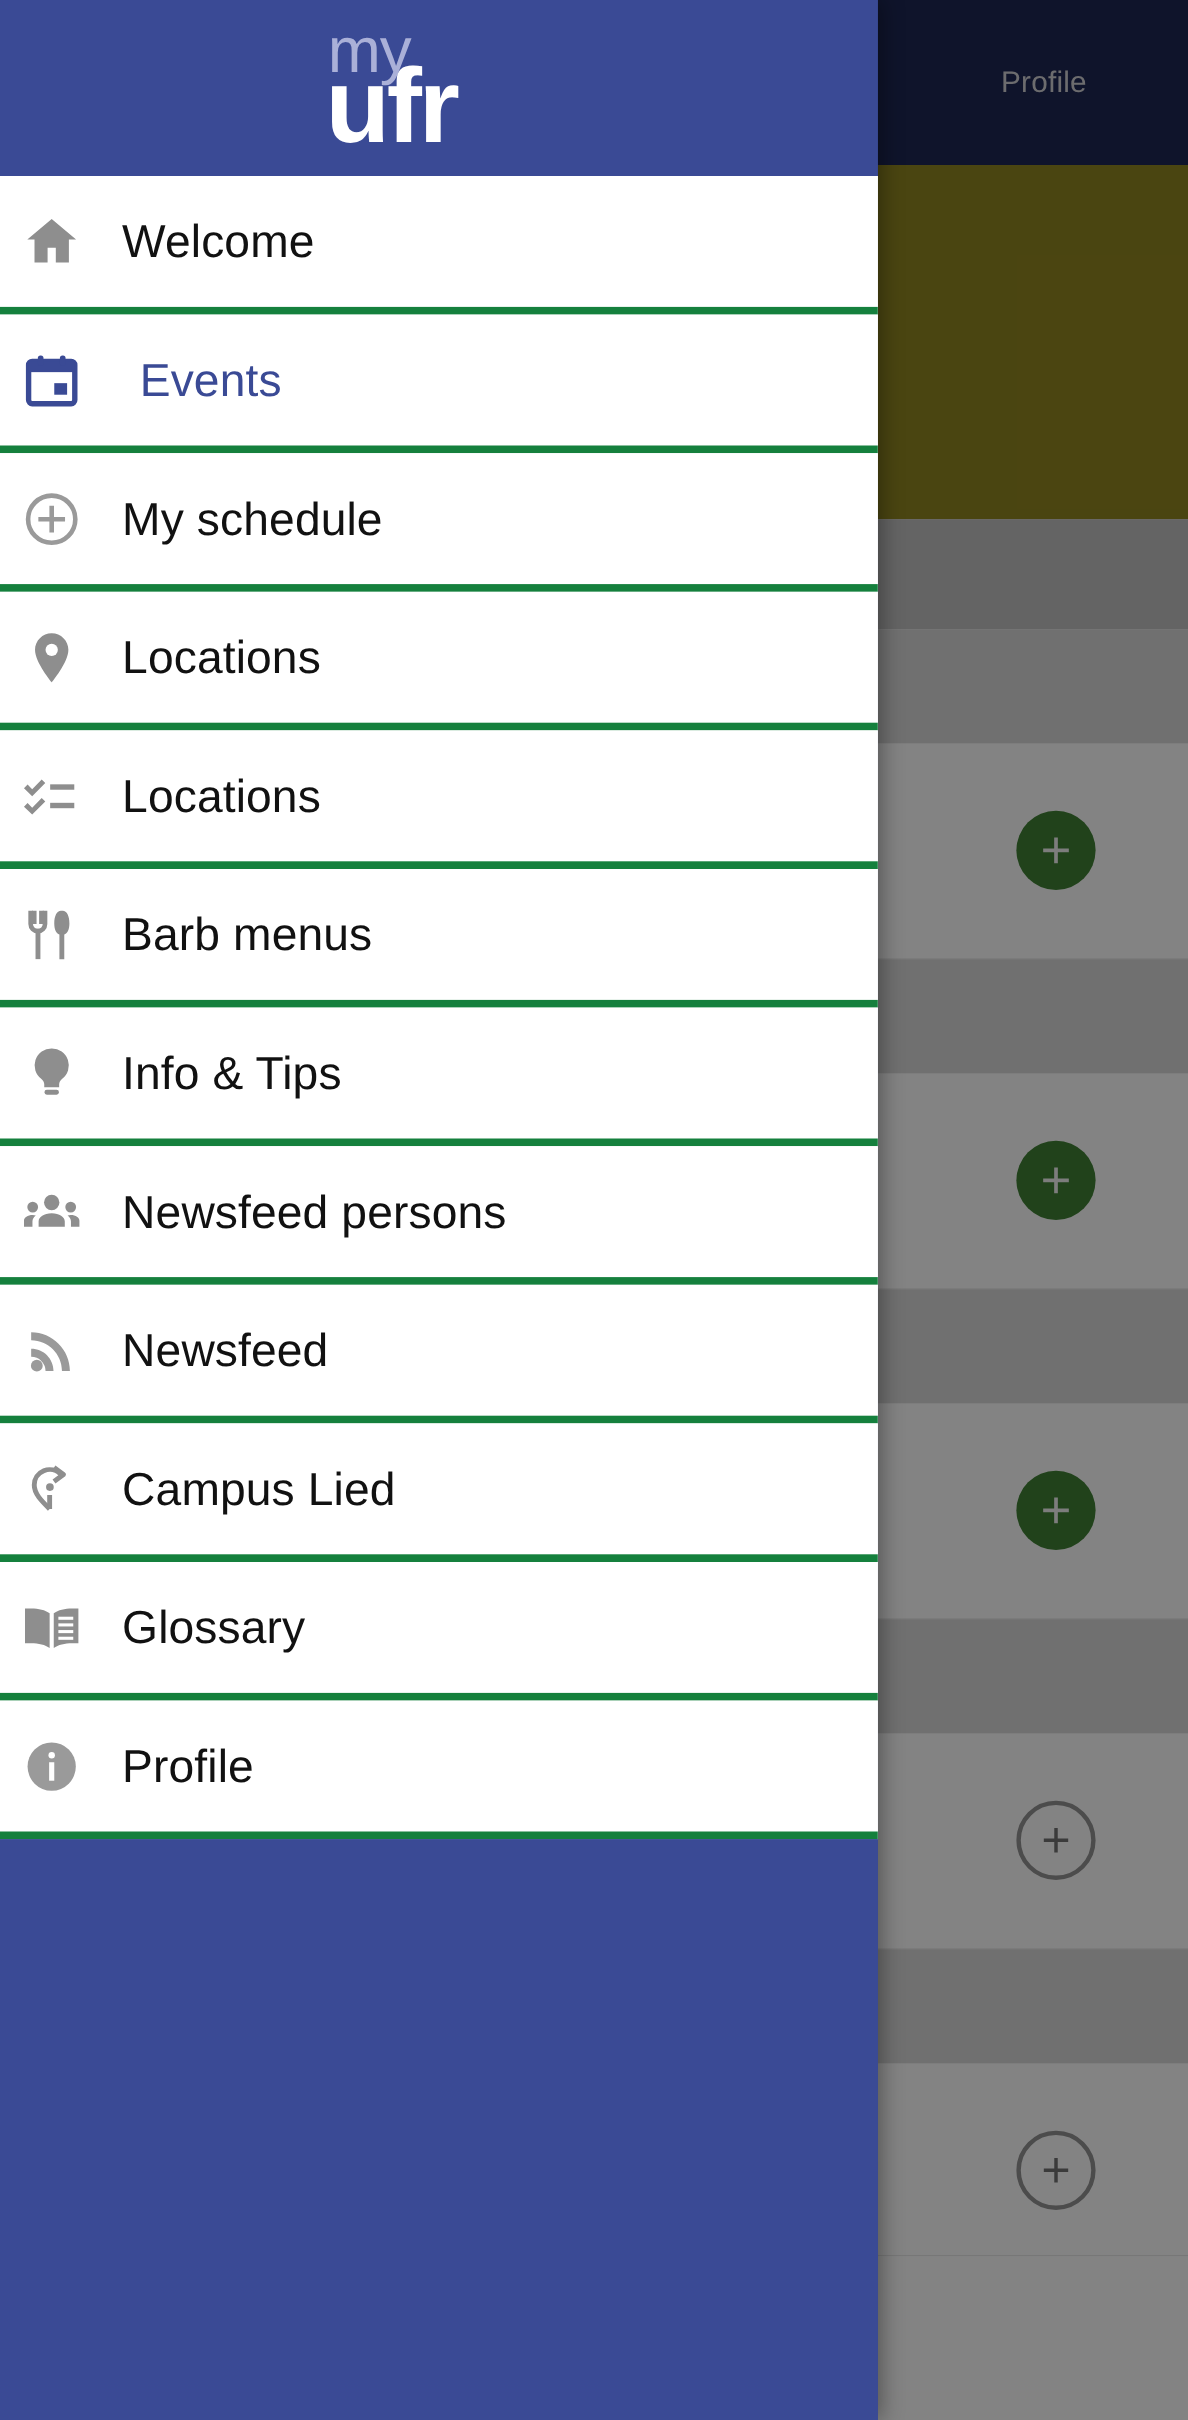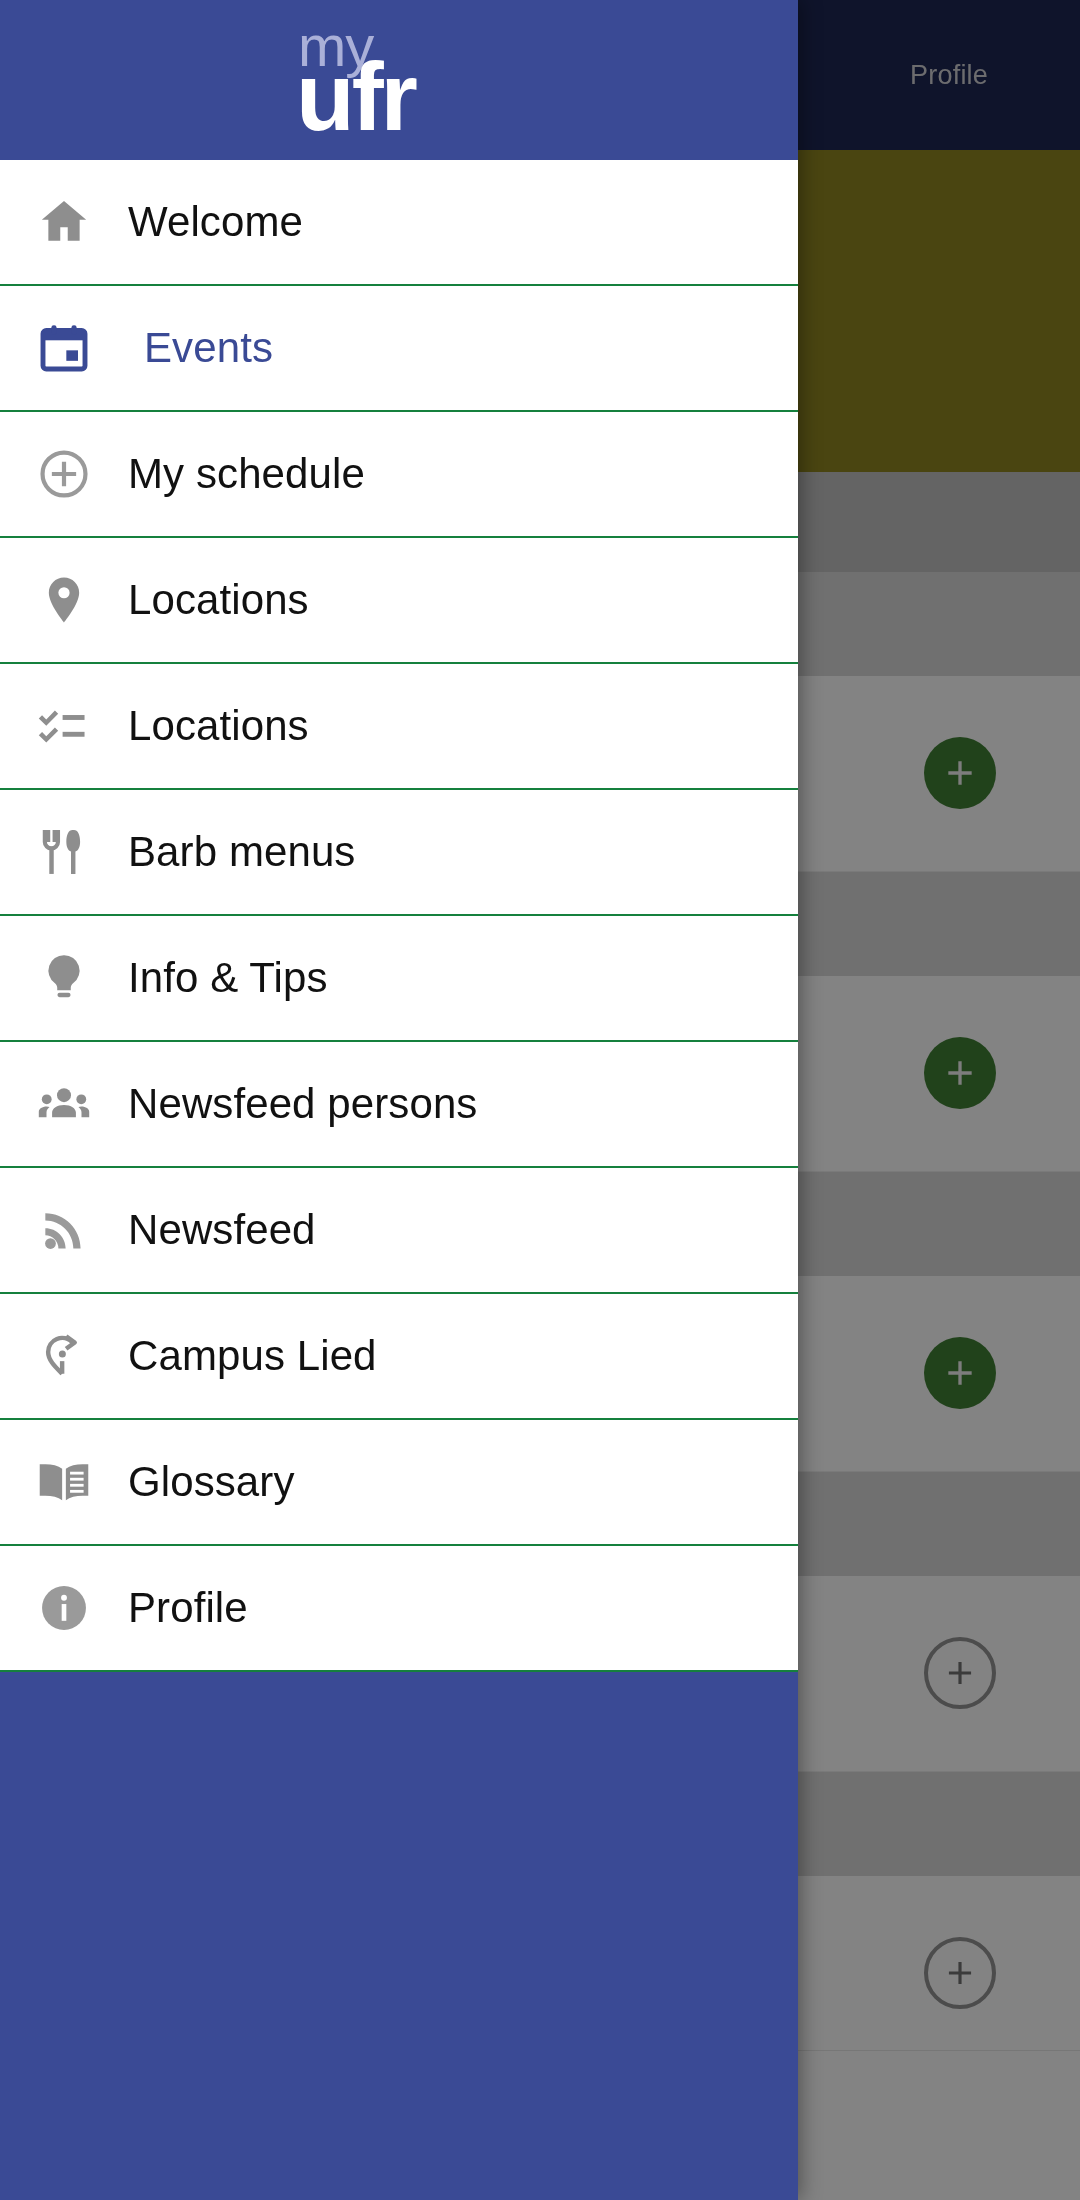--- a/index.html
+++ b/index.html
@@ -112,22 +112,22 @@
     font-size:96px; font-weight:bold; color:#ffffff;
     letter-spacing:-3px; line-height:1;
   }
   #drawer-menu {
     background:#ffffff;
     flex:0 0 auto;
   }
   .menu-item {
     height:126px;
     display:flex; align-items:center;
-    padding-left:36px;
-    border-bottom:2px solid #15803d;
+    padding-left:19px;
+    border-bottom:7px solid #15803d;
     background:#ffffff;
   }
   .menu-item .mi-icon {
     width:92px; flex:0 0 92px;
     display:flex; align-items:center; justify-content:flex-start;
   }
   .menu-item .mi-icon svg { display:block; }
   .menu-item .mi-label {
     font-size:42px; color:#111111;
     letter-spacing:0.1px;

